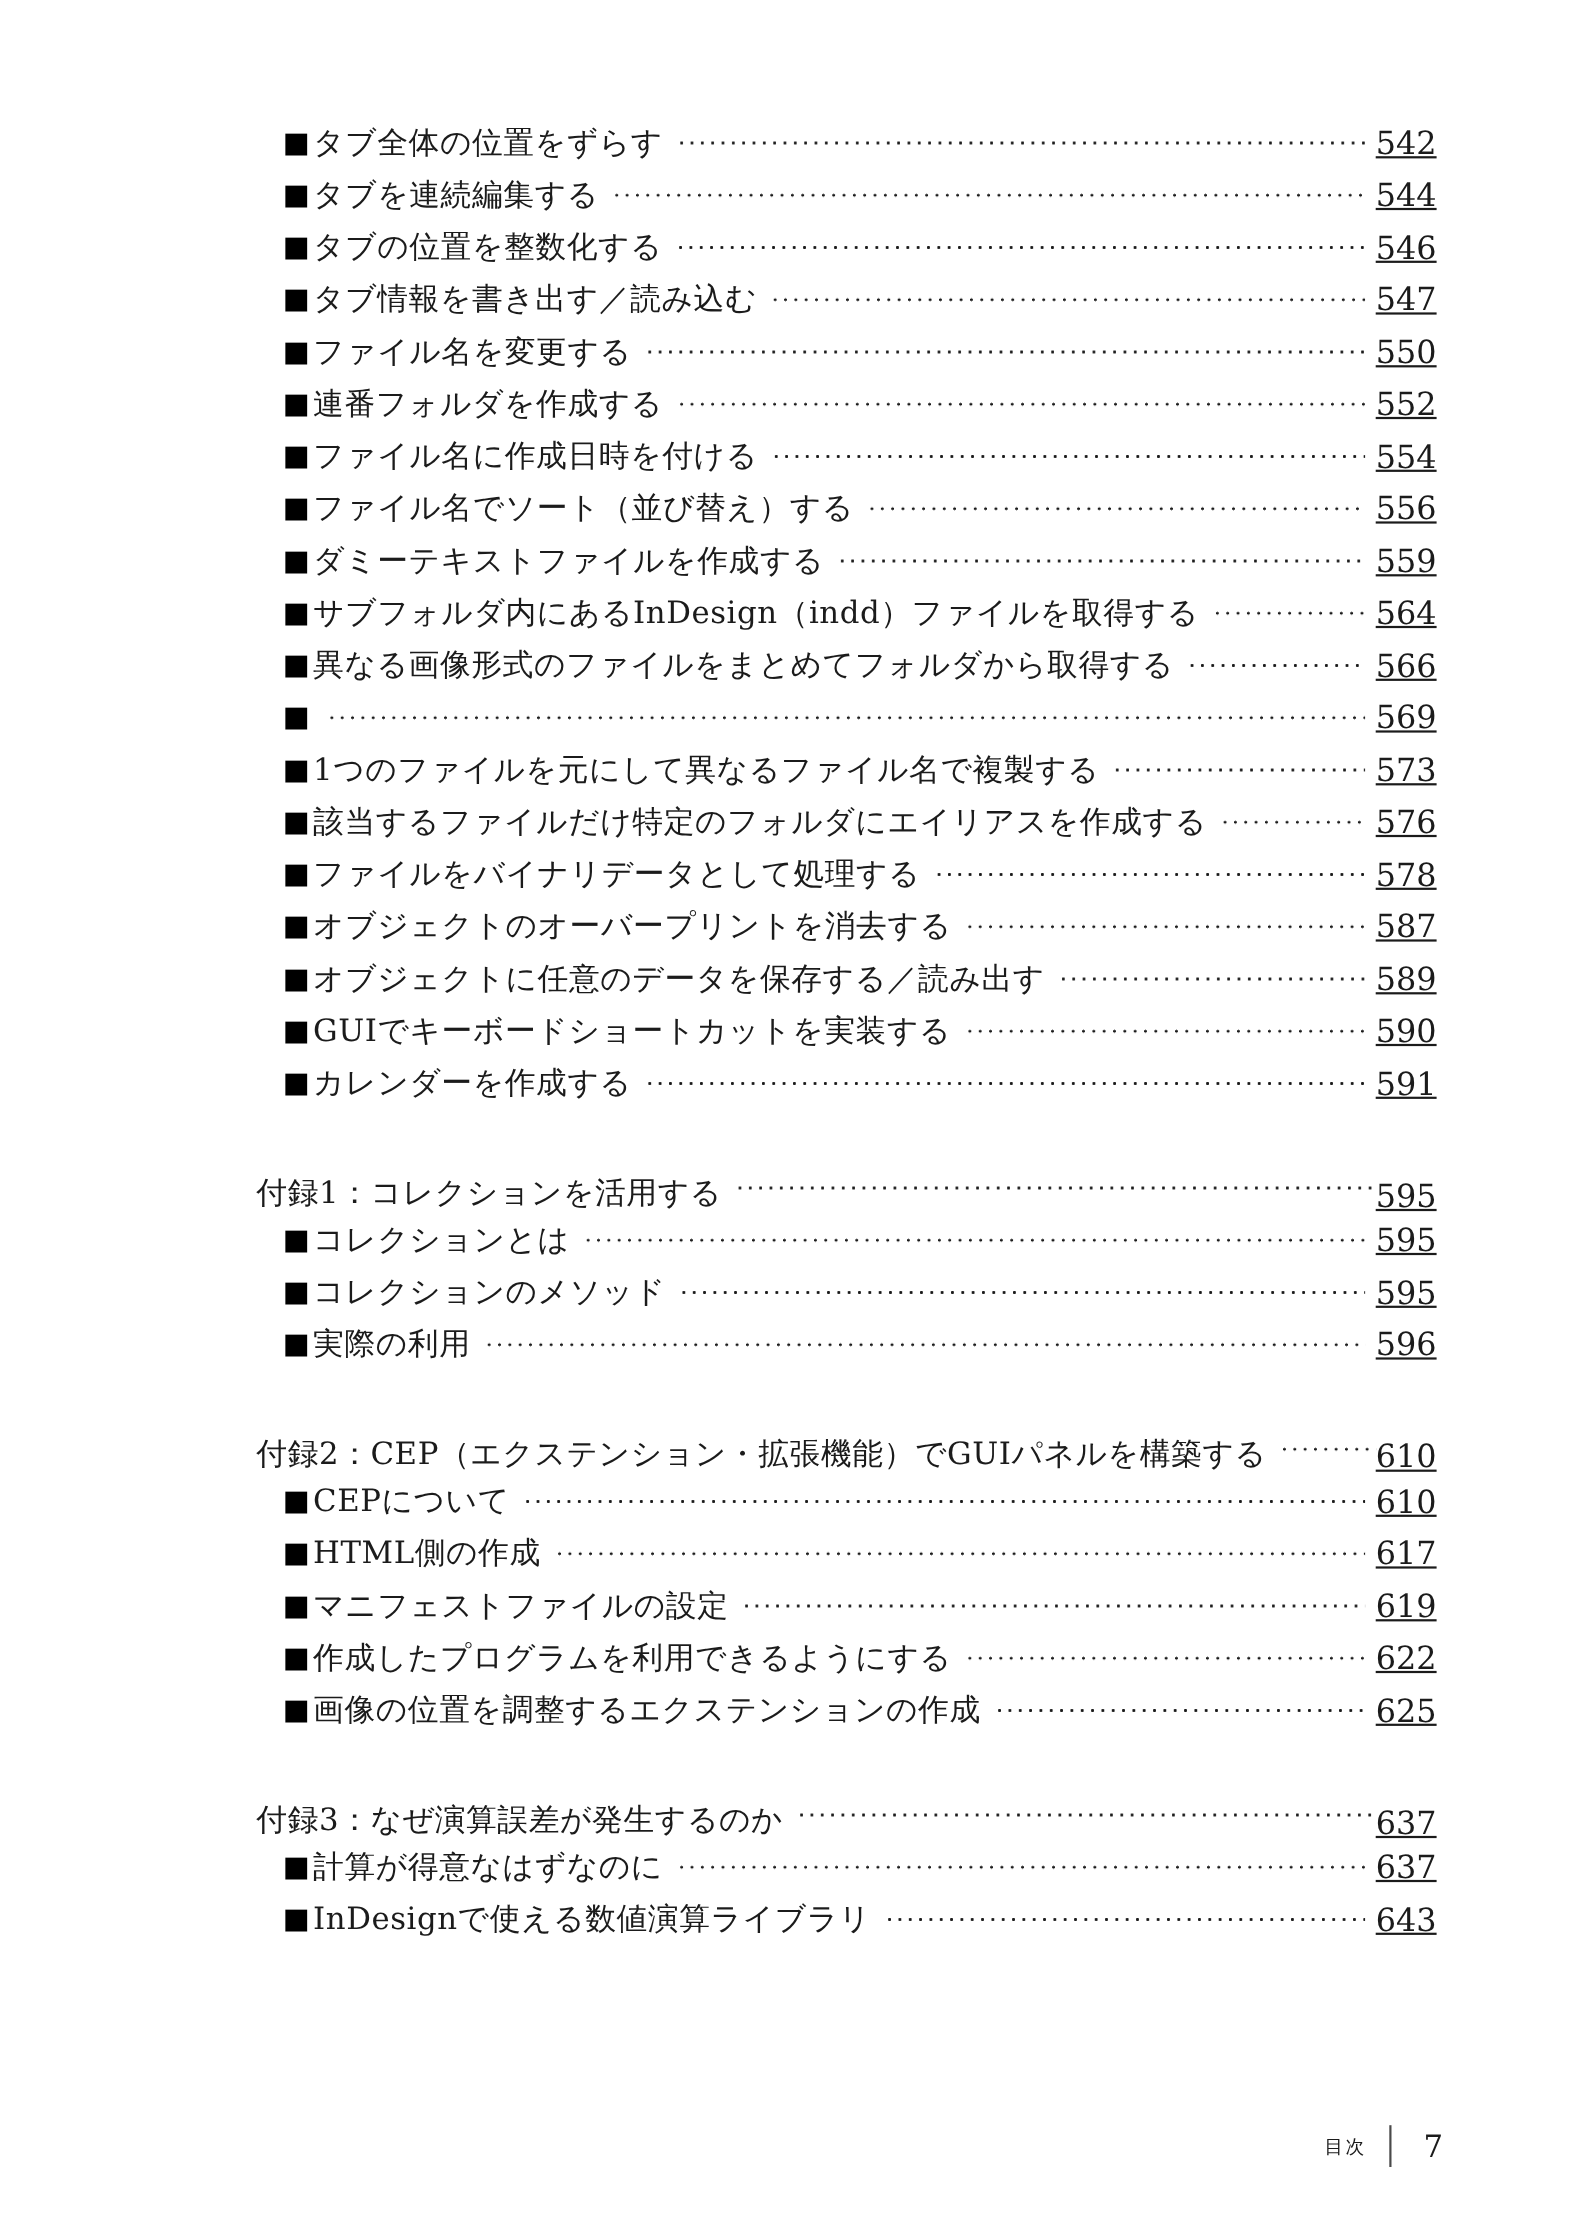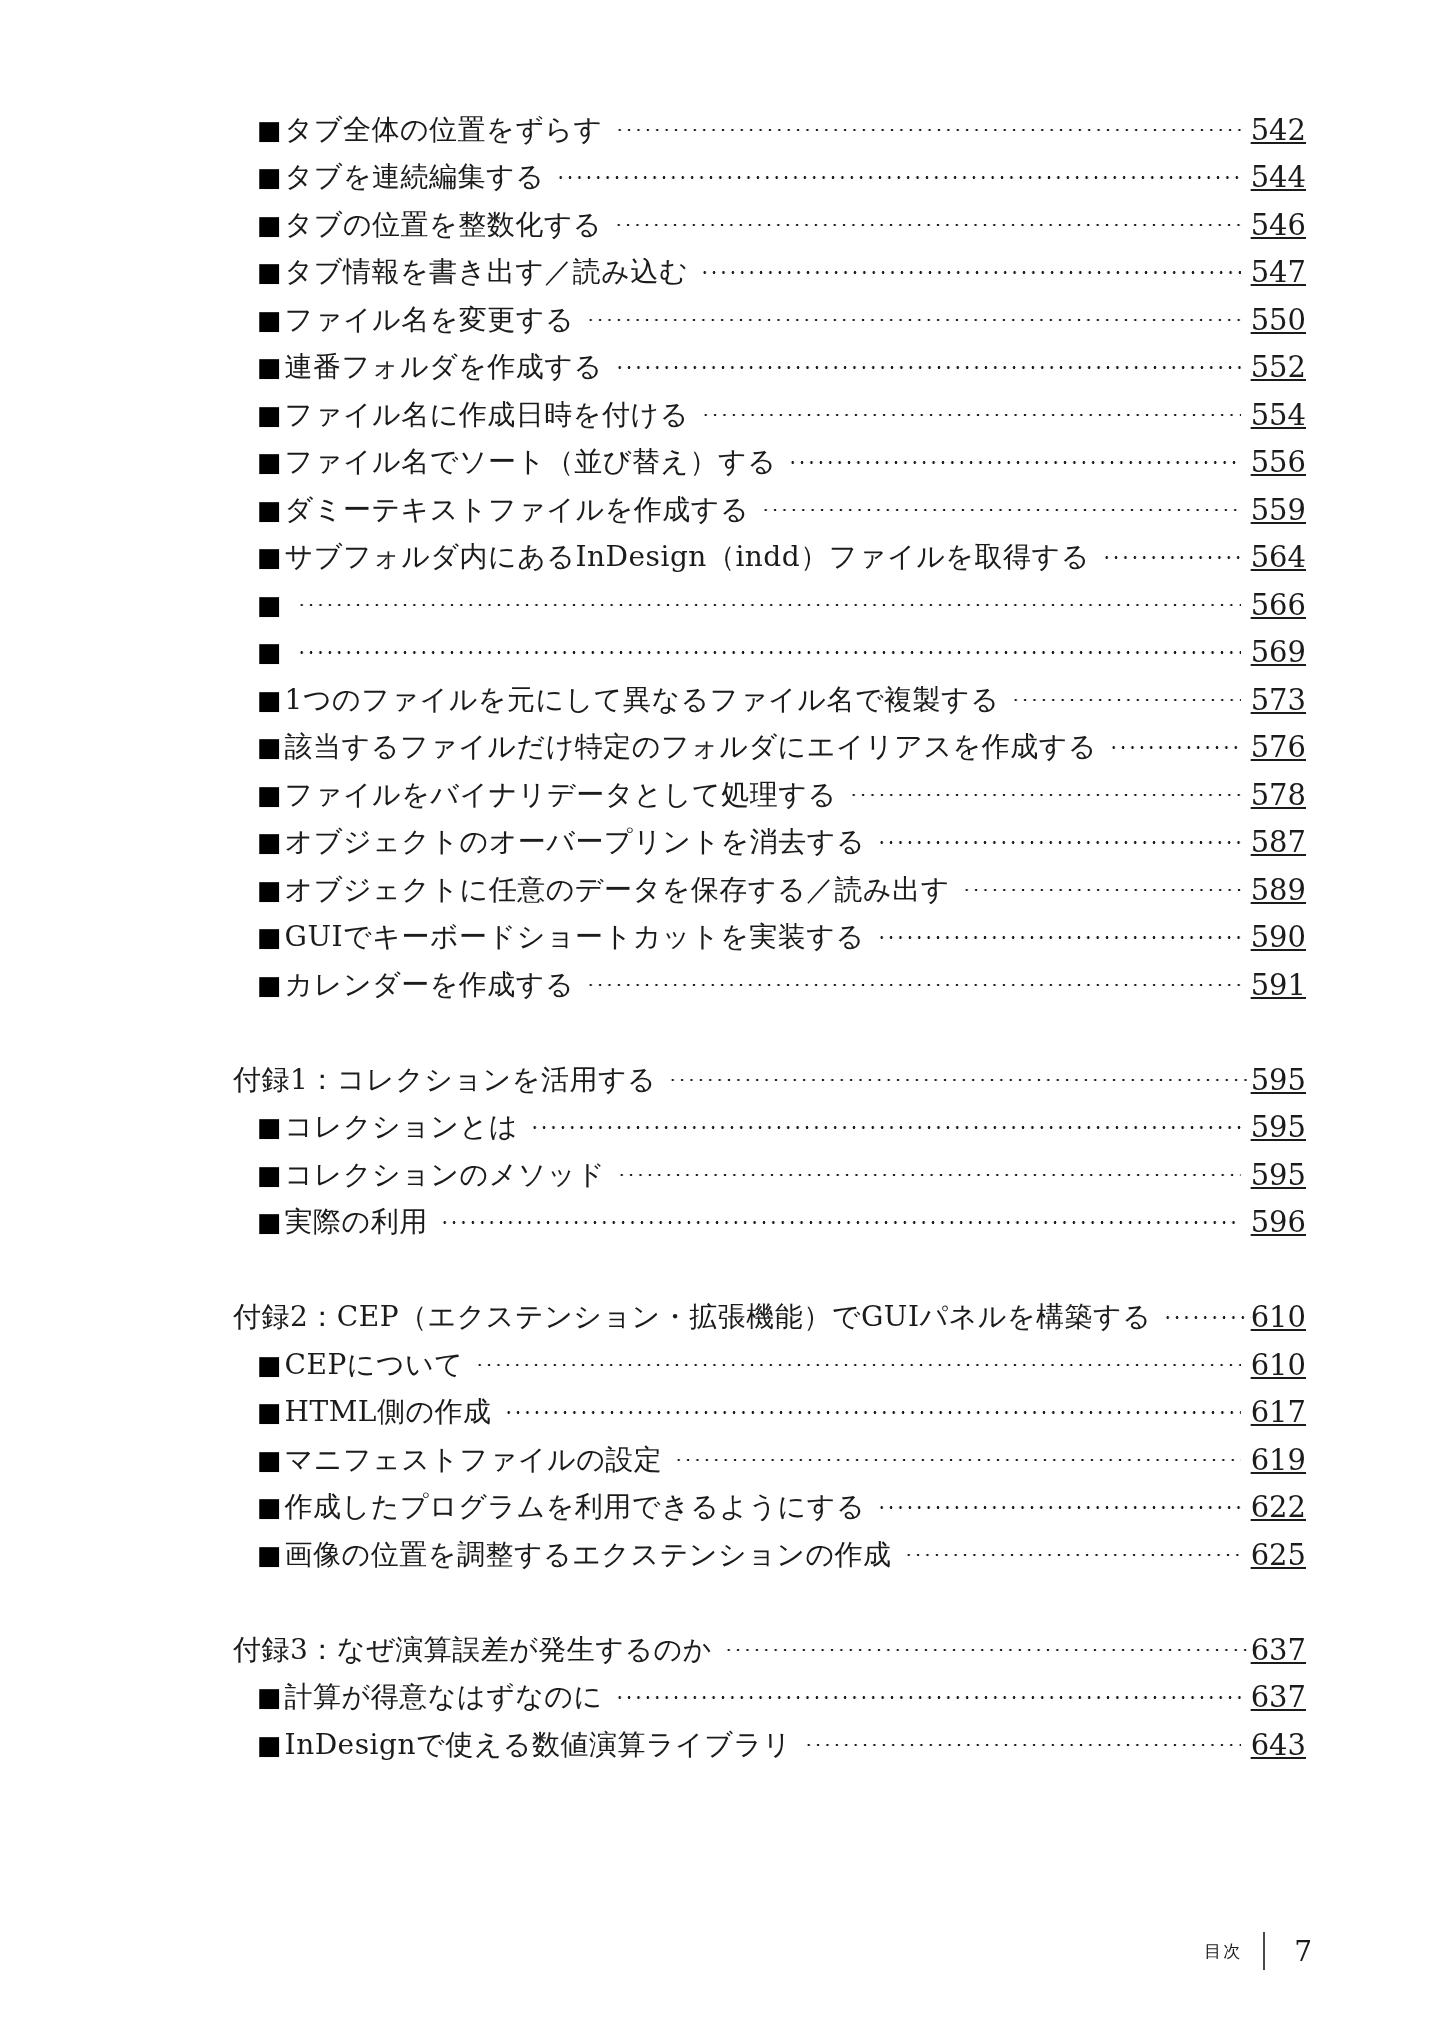--- a/index.html
+++ b/index.html
@@ -19,21 +19,21 @@
     width: 1073px;
   }
   .row {
     display: flex;
     align-items: center;
     height: 47.5px;
     font-size: 28px;
     white-space: nowrap;
   }
   .row.entry { padding-left: 24px; }
-  .row.section { padding-left: 0; margin-top: 47.5px; }
+  .row.section { padding-left: 0; margin-top: 47.5px; align-items: flex-end; }
   .marker {
     font-size: 26px;
     line-height: 1;
     margin-right: 3px;
     color: #000;
   }
   .label { letter-spacing: 0.5px; }
   .leader {
     flex: 1 1 auto;
     height: 47.5px;
@@ -131,20 +131,21 @@
     <span class="pagenum">559</span>
   </div>
         <div class="row entry">
     <span class="marker">■</span>
     <span class="label">サブフォルダ内にあるInDesign（indd）ファイルを取得する</span>
     <span class="leader"></span>
     <span class="pagenum">564</span>
   </div>
         <div class="row entry">
     <span class="marker">■</span>
+    <span class="label">異なる画像形式のファイルをまとめてフォルダから取得する</span>
     <span class="leader"></span>
     <span class="pagenum">566</span>
   </div>
         <div class="row entry">
     <span class="marker">■</span>
     <span class="leader"></span>
     <span class="pagenum">569</span>
   </div>
         <div class="row entry">
     <span class="marker">■</span>

